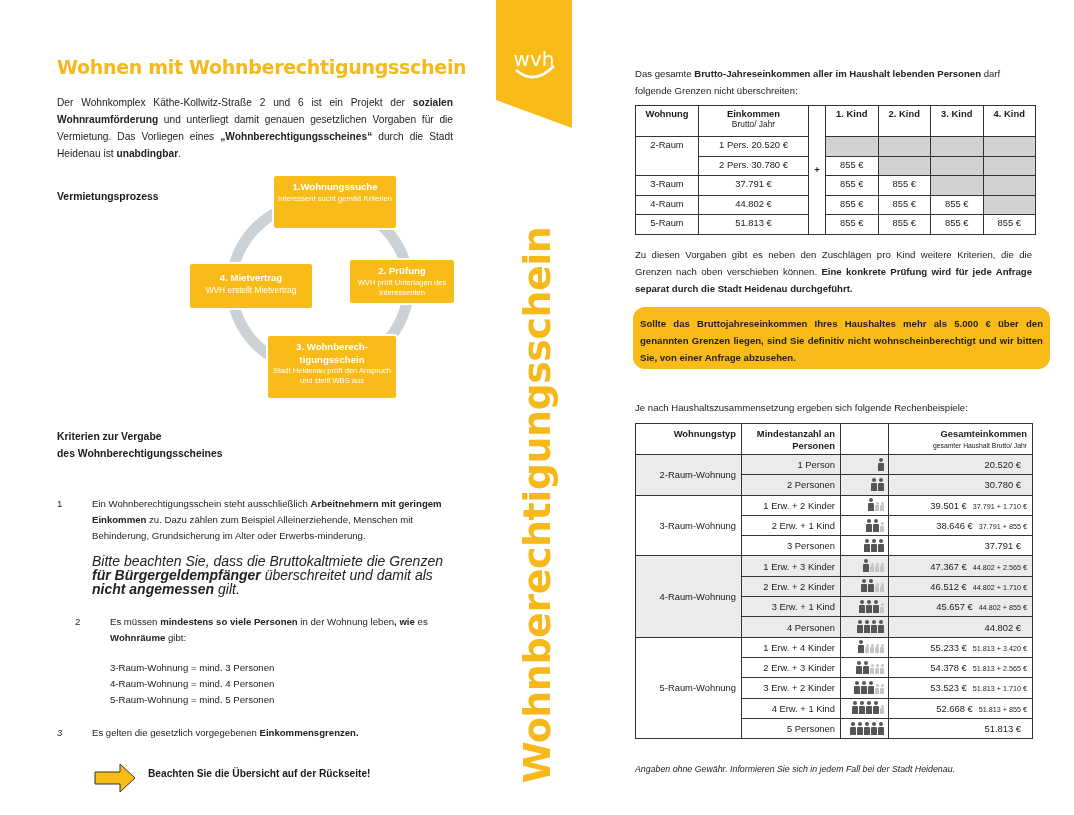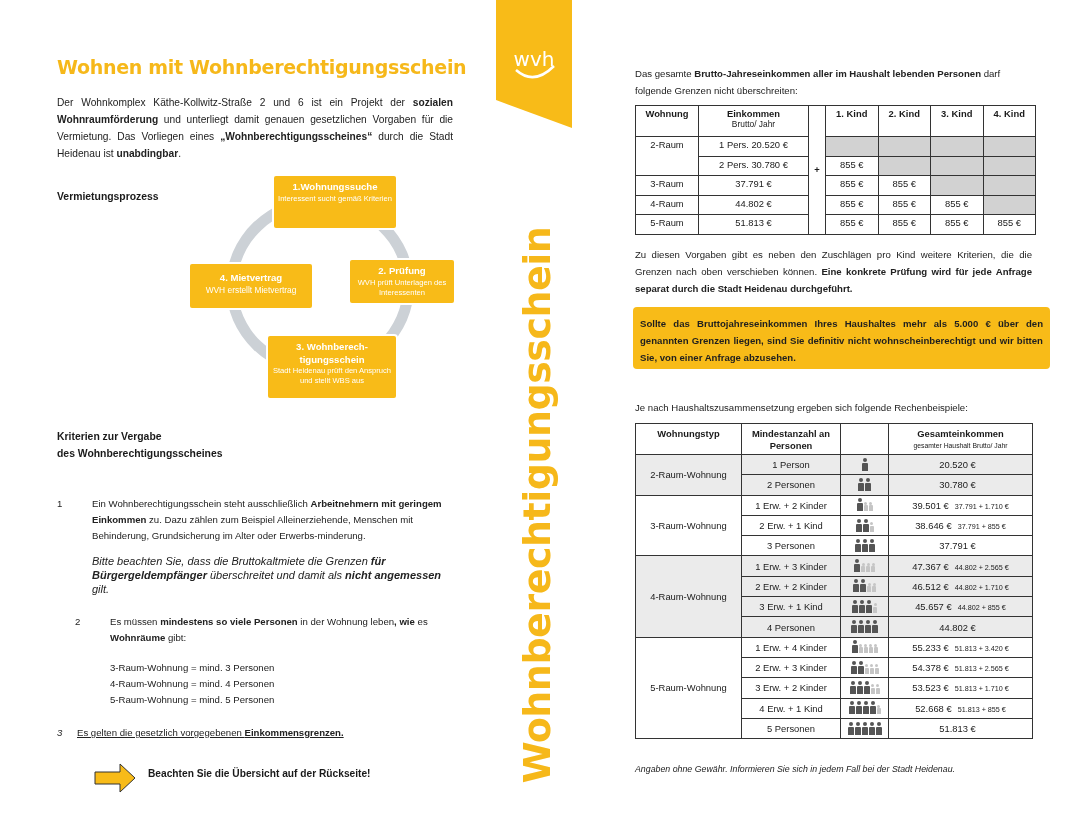--- a/index.html
+++ b/index.html
@@ -16,43 +16,43 @@
   .cycle { position: absolute; left: 188px; top: 176px; width: 262px; height: 222px; }
   .ring { position: absolute; left: 38px; top: 20px; width: 188px; height: 180px; border: 11px solid #ccd1d6; border-radius: 50%; }
   .step { position: absolute; background: #f8bb18; border-radius: 2px; color: #fff; text-align: center; padding: 4px 4px; box-shadow: 0 0 0 2px #fff; }
   .step .st { font-weight: bold; font-size: 9.6px; line-height: 14px; }
   .step .sd { font-size: 7.6px; line-height: 10px; }
   .arrowhead { position: absolute; width: 0; height: 0; border-left: 8px solid transparent; border-right: 8px solid transparent; border-bottom: 12px solid #ccd1d6; }
 
   .crit { position: absolute; font-size: 9.6px; line-height: 16px; color: #222; }
   .crit .num { position: absolute; left: 0; top: 0; }
   .crit .body { position: absolute; }
-  .crit .note { font-style: italic; font-size: 11px; line-height: 14px; }
+  .crit .note { font-style: italic; font-size: 14px; line-height: 14px; }
 
   .arrow-cta { position: absolute; left: 94px; top: 763px; width: 42px; height: 30px; }
   .cta-text { position: absolute; left: 148px; top: 768px; font-size: 10.2px; font-weight: bold; color: #1a1a1a; }
 
   
   .ribbon { position: absolute; left: 496px; top: 0; width: 76px; height: 128px; }
   .vert-title { position: absolute; left: 537px; top: 505px; transform: translate(-50%, -50%) rotate(-90deg); font-family: "DejaVu Sans", sans-serif; font-weight: bold; font-size: 38px; color: #f6b81a; white-space: nowrap; letter-spacing: -0.5px; }
 
   
   .rtext { position: absolute; left: 635px; font-size: 9.6px; line-height: 17px; color: #222; }
   table { border-collapse: collapse; }
   .t1 { position: absolute; left: 635px; top: 105px; width: 401px; font-size: 9.4px; }
   .t1 td, .t1 th { border: 1px solid #333; text-align: center; vertical-align: top; padding: 2px 2px; height: 19.5px; font-weight: normal; }
   .t1 th { font-weight: bold; }
   .t1 .grey { background: #d2d2d2; }
   .t1 .plus { border-top: 1px solid #333; border-bottom: 1px solid #333; vertical-align: middle; font-weight: bold; width: 17px; }
   .t1 .sub { font-size: 8.4px; display: block; font-weight: normal; }
 
-  .alert { position: absolute; left: 633px; top: 307px; width: 417px; height: 62px; background: #f8bb18; border-radius: 4px; padding: 8px 7px; font-size: 9.6px; line-height: 17px; font-weight: bold; color: #1f1f1f; text-align: justify; }
+  .alert { position: absolute; left: 633px; top: 307px; width: 417px; height: 62px; background: #f8bb18; border-radius: 12px; padding: 8px 7px; font-size: 9.6px; line-height: 17px; font-weight: bold; color: #1f1f1f; text-align: justify; }
 
   .t2 { position: absolute; left: 635px; top: 423px; width: 398px; font-size: 9.4px; }
-  .t2 td, .t2 th { border: 1px solid #333; padding: 2px 5px; height: 20.3px; text-align: center; vertical-align: middle; }
+  .t2 td, .t2 th { border: 1px solid #333; padding: 2px 5px; height: 20.3px; text-align: right; vertical-align: middle; }
   .t2 th { font-weight: bold; vertical-align: top; line-height: 12px; padding-top: 4px; height: 31px; }
   .t2 .g td { background: #ebebeb; }
   .t2 .small { font-size: 6.8px; font-weight: normal; display: block; }
   .t2 .calc { font-size: 7.2px; margin-left: 6px; }
   .t2 .icon-col { width: 48px; padding: 1px 4px; }
   .t2 .type { padding-left: 5px; }
   .people { display: inline-flex; align-items: flex-end; gap: 1px; height: 14px; }
   .p { display: inline-block; position: relative; }
   .p.adult { width: 6px; height: 8px; background: #555; border-radius: 1px 1px 0 0; margin-top: 5px; }
   .p.adult::before { content: ""; position: absolute; left: 1px; top: -5px; width: 4px; height: 4px; border-radius: 50%; background: #555; }
@@ -115,21 +115,21 @@
     <div style="margin-top:14px;">
       <div>3-Raum-Wohnung = mind. 3 Personen</div>
       <div>4-Raum-Wohnung = mind. 4 Personen</div>
       <div>5-Raum-Wohnung = mind. 5 Personen</div>
     </div>
   </div>
 </div>
 
 <div class="crit" style="left:57px; top:725px; width:400px;">
   <span class="num" style="font-style:italic;">3</span>
-  <div class="body" style="left:20px; width:360px;text-decoration:underline;">
+  <div class="body" style="left:35px; width:360px;">
     <span>Es gelten die gesetzlich vorgegebenen </span><b>Einkommensgrenzen.</b>
   </div>
 </div>
 
 <svg class="arrow-cta" viewBox="0 0 42 30">
   <polygon points="1,9 26,9 26,1 41,15 26,29 26,21 1,21" fill="#f8bb18" stroke="#333" stroke-width="1"></polygon>
 </svg>
 <div class="cta-text">Beachten Sie die Übersicht auf der Rückseite!</div>
 
 <svg class="ribbon" viewBox="0 0 76 128">

